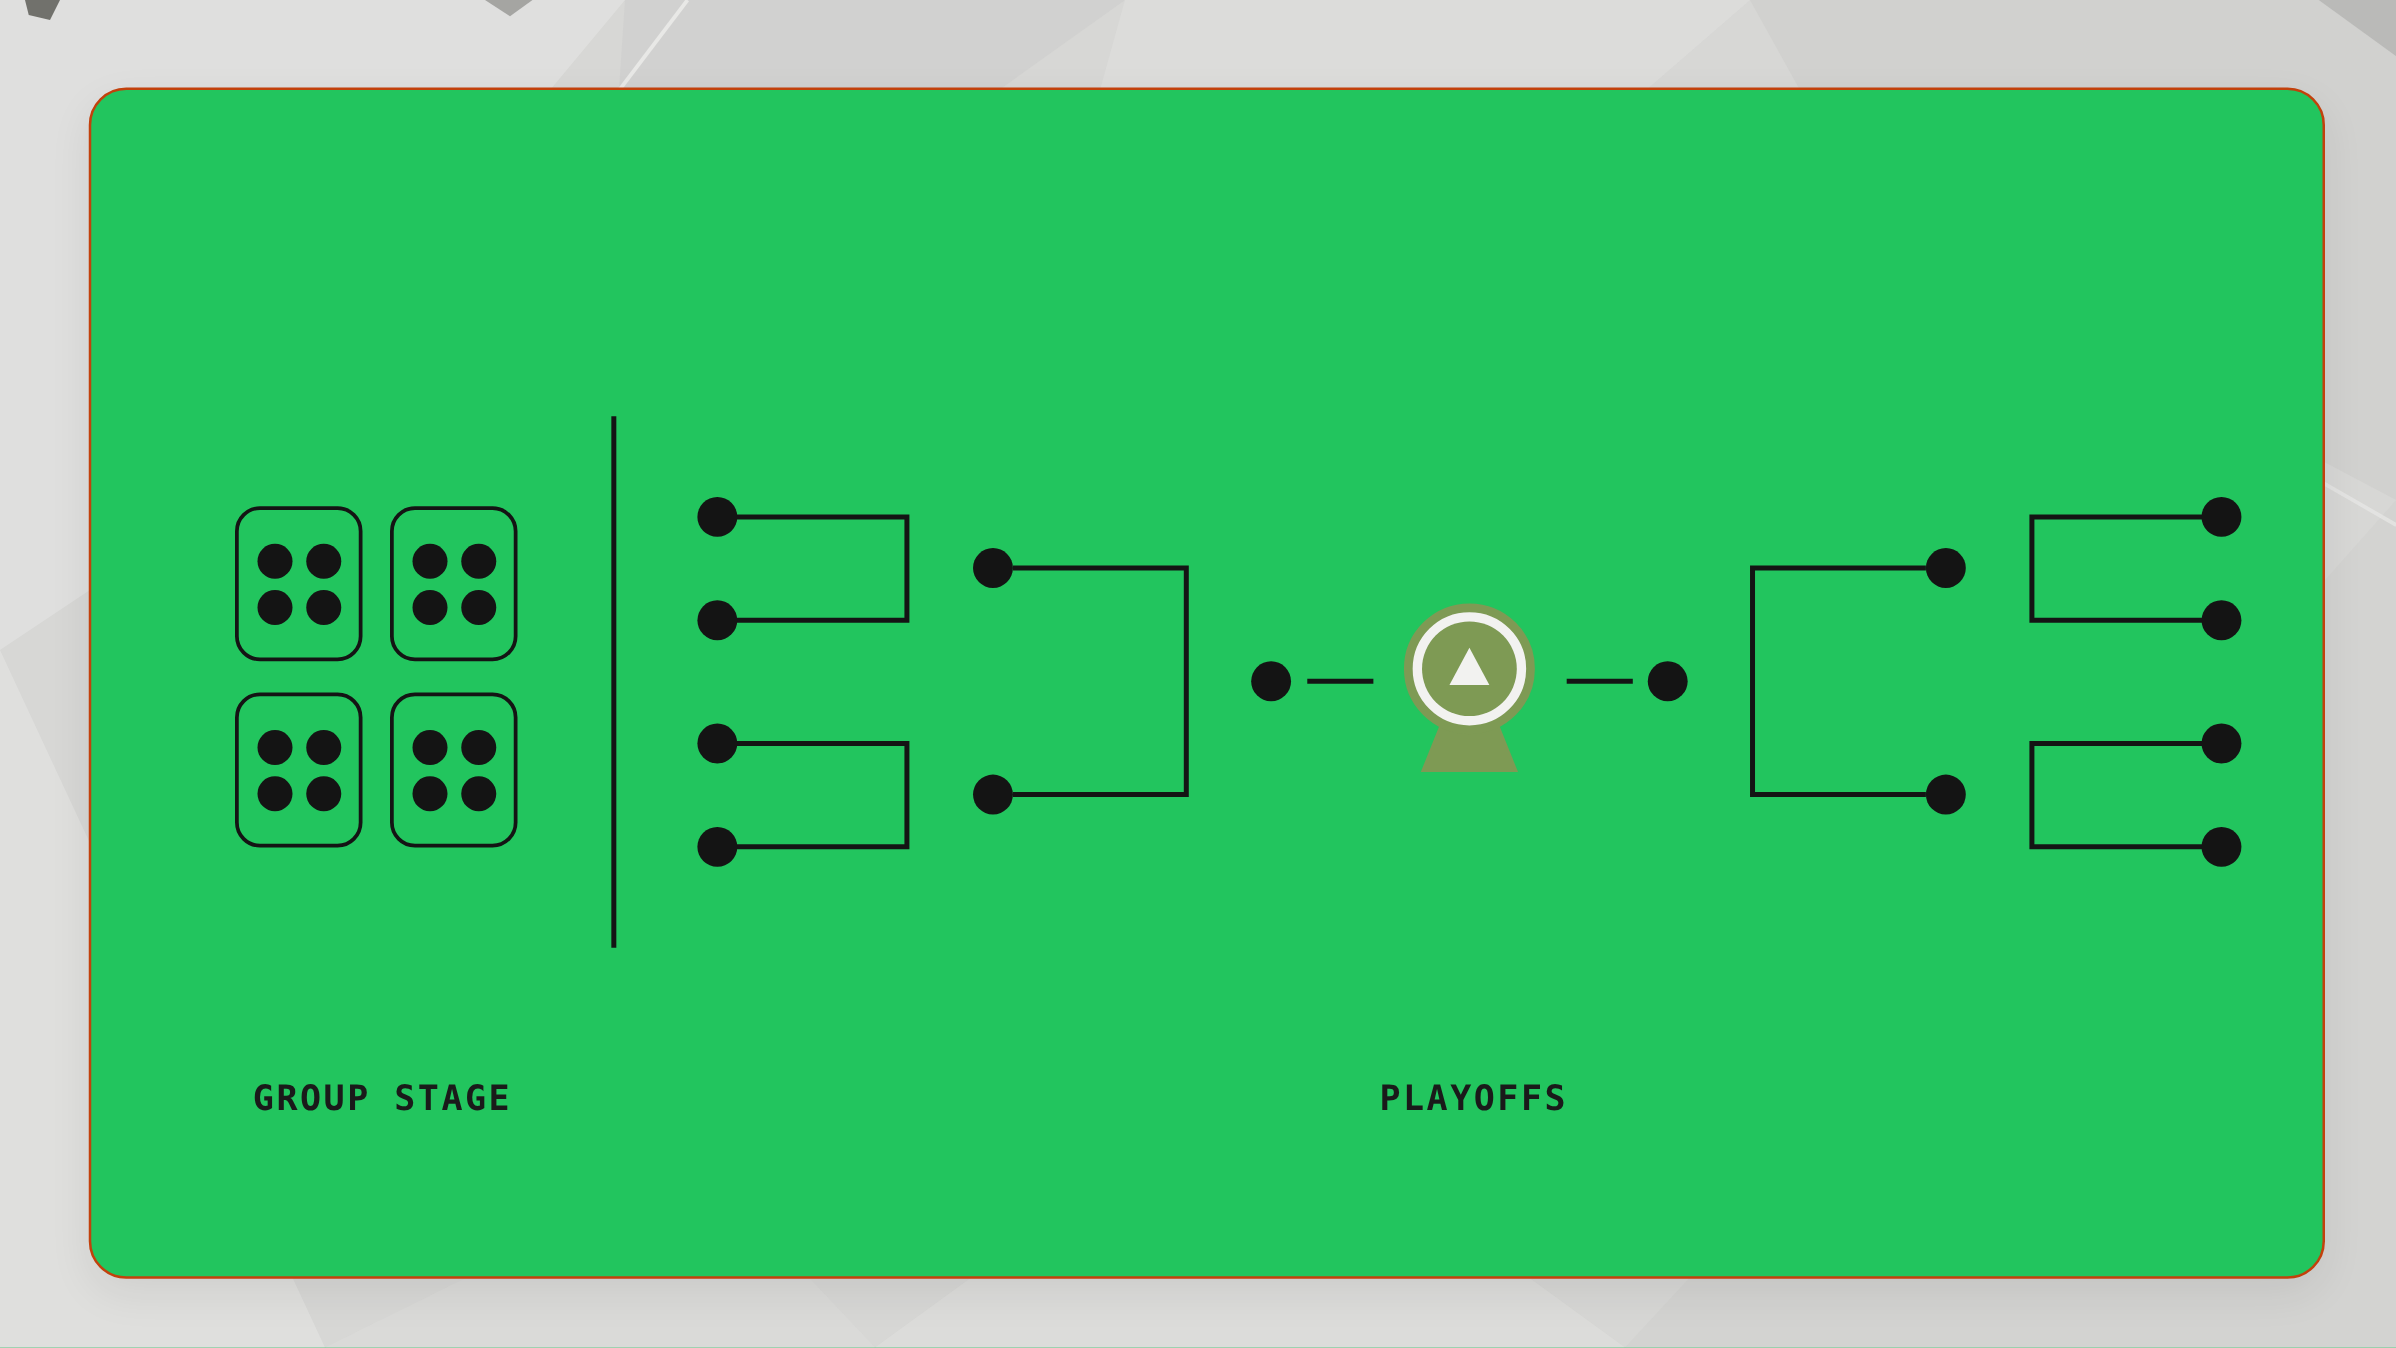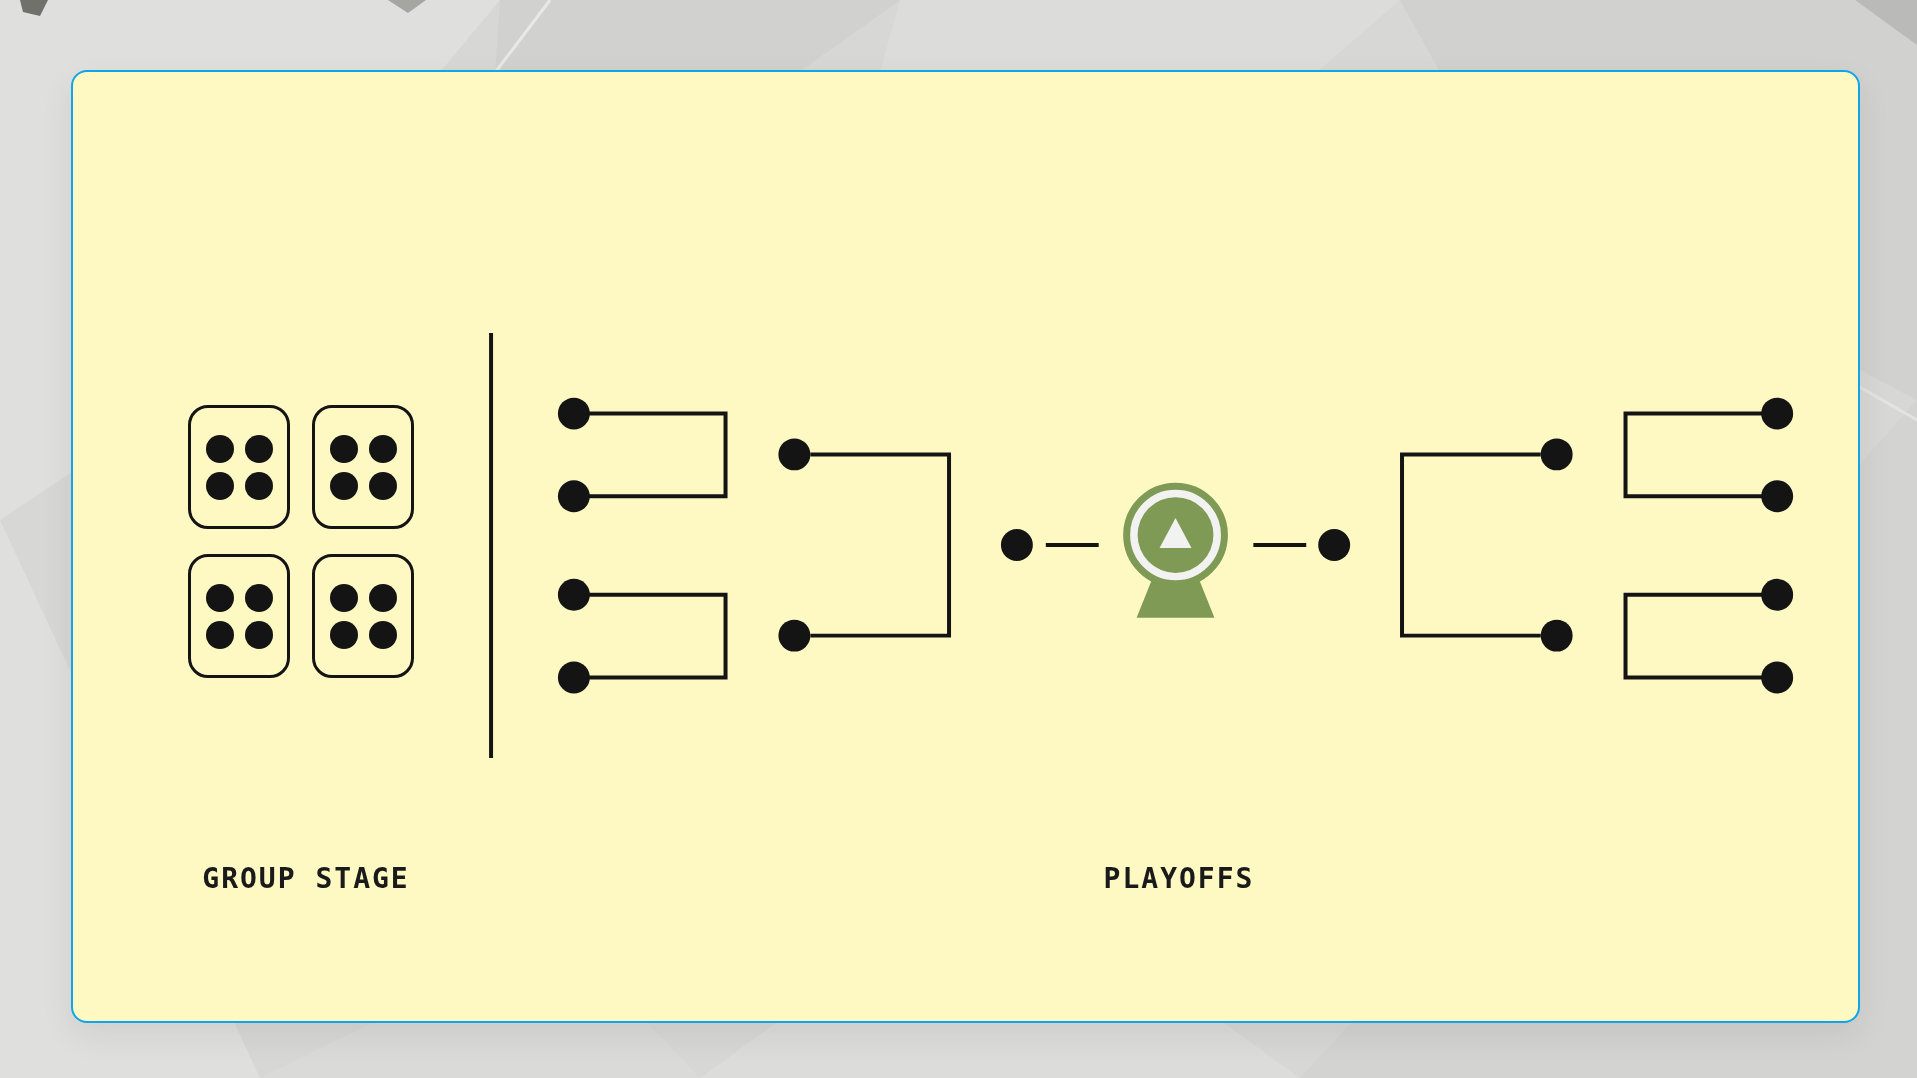--- a/index.html
+++ b/index.html
@@ -8,23 +8,23 @@
     font-family:"DejaVu Sans Mono","Liberation Mono",monospace;
     background:#d8d8d6;
     overflow:hidden;
   }
   .page { position:relative; width:1917px; height:1078px; }
   .bg-svg { position:absolute; inset:0; width:100%; height:100%; }
 
   .card {
     position:absolute; left:71px; top:70px;
     width:1789px; height:953px;
-    background:#fef9c3;
-    border:2px solid #0ea5e9;
-    border-radius:16px;
+    background:#22c55e;
+    border:2px solid #c2410c;
+    border-radius:30px;
     box-shadow:0 12px 34px rgba(0,0,0,0.07);
     overflow:hidden;
   }
 
   .bracket-svg { position:absolute; inset:0; width:100%; height:100%; }
 
   .group-grid {
     position:absolute; left:115px; top:333px;
     display:grid;
     grid-template-columns:102px 102px;

